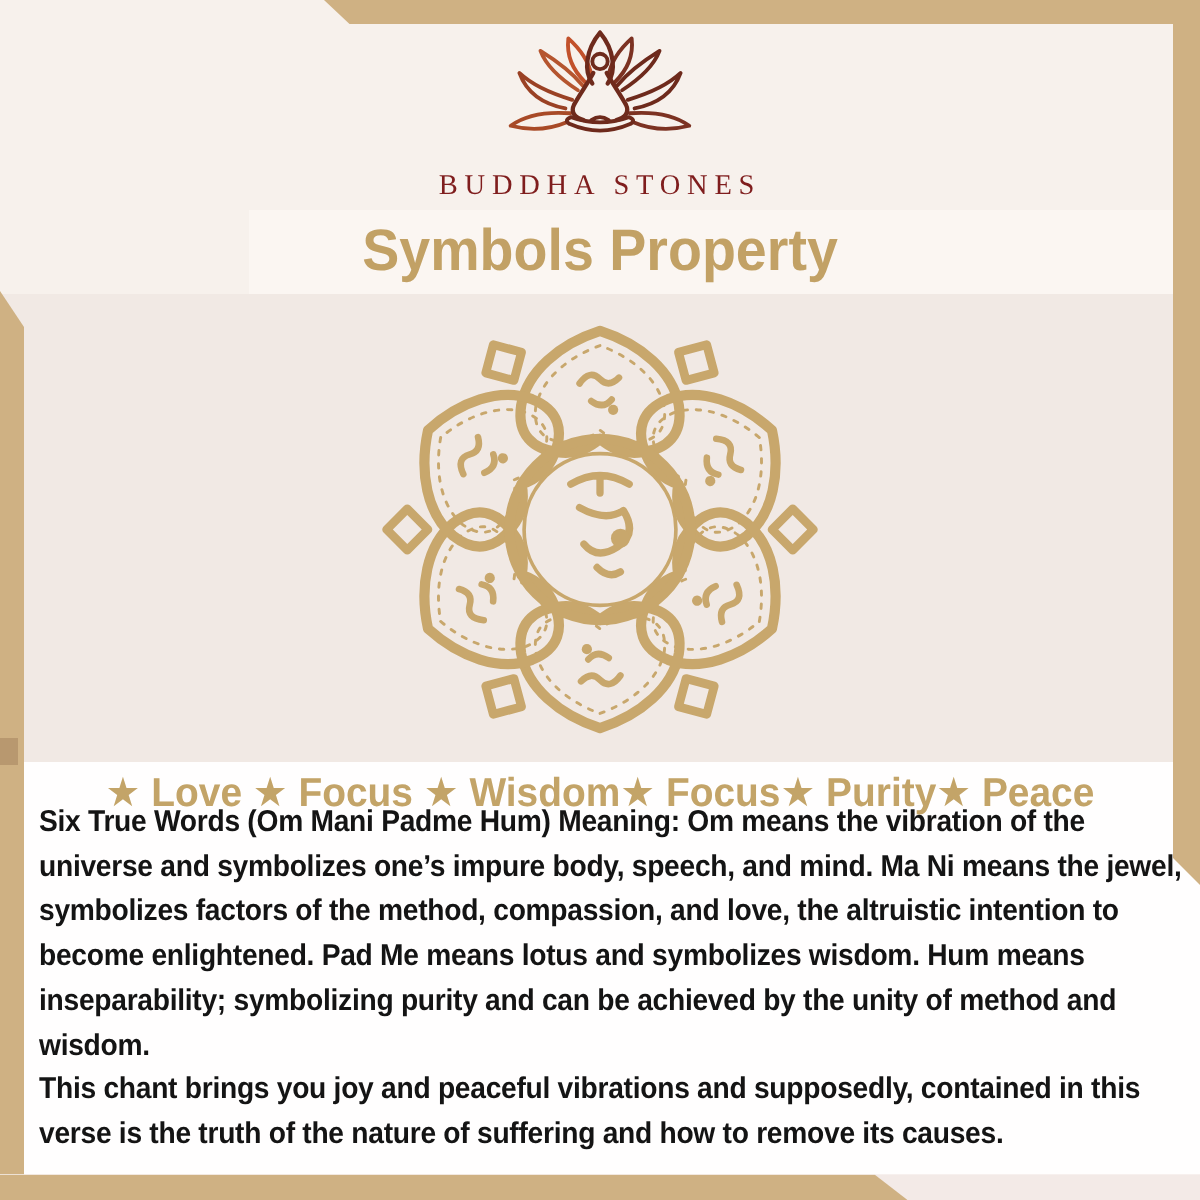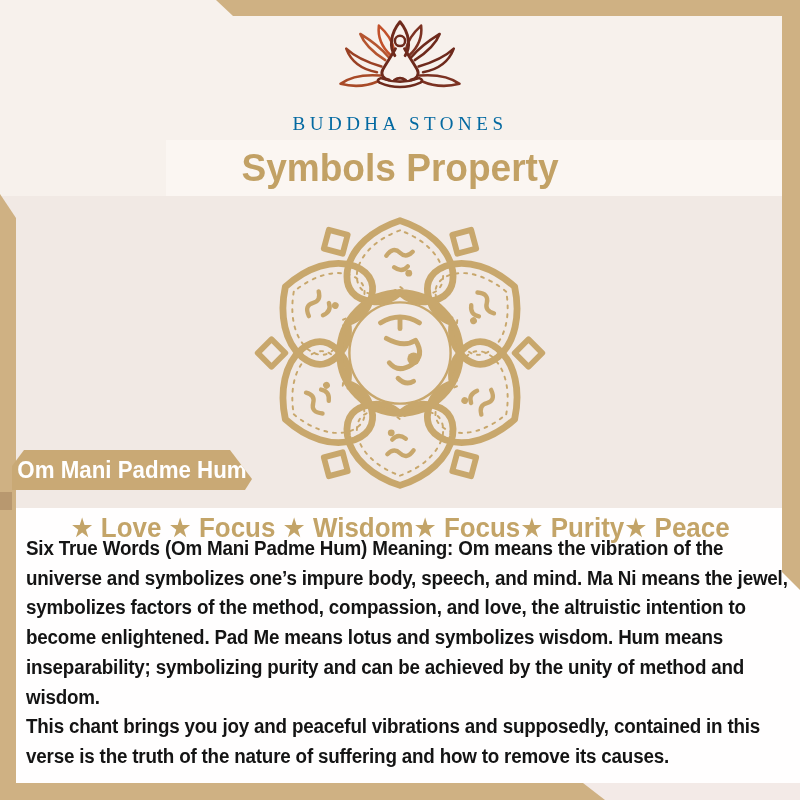--- a/index.html
+++ b/index.html
@@ -21,21 +21,21 @@
     clip-path:polygon(0 0,18px 0,18px 590px,0 572px);box-shadow:-2px 0 0 rgba(255,255,255,.55);}
   .left-strip{position:absolute;left:0;top:194px;width:16px;height:589px;
     clip-path:polygon(0 0,16px 24px,16px 589px,0 589px);}
   .left-notch{position:absolute;left:0;top:492px;width:12px;height:18px;background:#b8986f;}
   .bottom-bar{position:absolute;left:0;top:783px;width:640px;height:17px;
     clip-path:polygon(0 0,583px 0,605px 17px,0 17px);}
   
   .logo{position:absolute;left:300px;top:16px;width:200px;height:96px;}
   .brand-name{position:absolute;left:0;top:113px;width:800px;text-align:center;
     font-family:"Liberation Serif","DejaVu Serif",serif;font-size:19px;letter-spacing:4.5px;
-    color:#0369a1;font-weight:500;}
+    color:#7f1d1d;font-weight:500;}
   
   .page-title{position:absolute;left:0;top:140px;width:800px;height:56px;line-height:56px;
     text-align:center;font-size:39px;font-weight:700;color:#c2a165;
     transform:scaleX(.95);letter-spacing:0;}
   
   .mandala{position:absolute;left:254px;top:207px;width:292px;height:292px;}
   
   .ribbon{position:absolute;left:12px;top:450px;width:240px;height:40px;background:#c9a975;
     clip-path:polygon(0 16px,12px 0,218px 0,240px 29px,233px 40px,0 40px);}
   .ribbon span{display:block;width:100%;height:40px;line-height:41px;text-align:center;
@@ -129,23 +129,20 @@
       <g transform="rotate(330)">
           <rect x="-10" y="-142" width="20" height="20" transform="rotate(45 0 -132)" stroke-width="6"></rect>
         </g>
       <circle r="62" stroke-width="7"></circle>
       <circle r="52" stroke-width="2.5"></circle>
       <path d="M-20,-31 q20,-12 40,0 M0,-34 v9 M-14,-15 q18,10 30,2 q10,16 -4,25 q-14,9 -23,-2 M-2,26 q8,8 16,3" stroke-width="5"></path>
       <circle cx="14" cy="6" r="6.5" fill="#c8a76c" stroke="none"></circle>
     </g>
   </svg>
 
-  <div class="ribbon">
-    <span>Om Mani Padme Hum</span>
-  </div>
 
   <div class="attr-line">★ Love ★ Focus ★ Wisdom★ Focus★ Purity★  Peace</div>
 
   <div class="desc">
     <div class="line">Six True Words (Om Mani Padme Hum) Meaning: Om means the vibration of the</div>
     <div class="line">universe and symbolizes one’s impure body, speech, and mind. Ma Ni means the jewel,</div>
     <div class="line">symbolizes factors of the method, compassion, and love, the altruistic intention to</div>
     <div class="line">become enlightened. Pad Me means lotus and symbolizes wisdom. Hum means</div>
     <div class="line">inseparability; symbolizing purity and can be achieved by the unity of method and</div>
     <div class="line">wisdom.</div>

